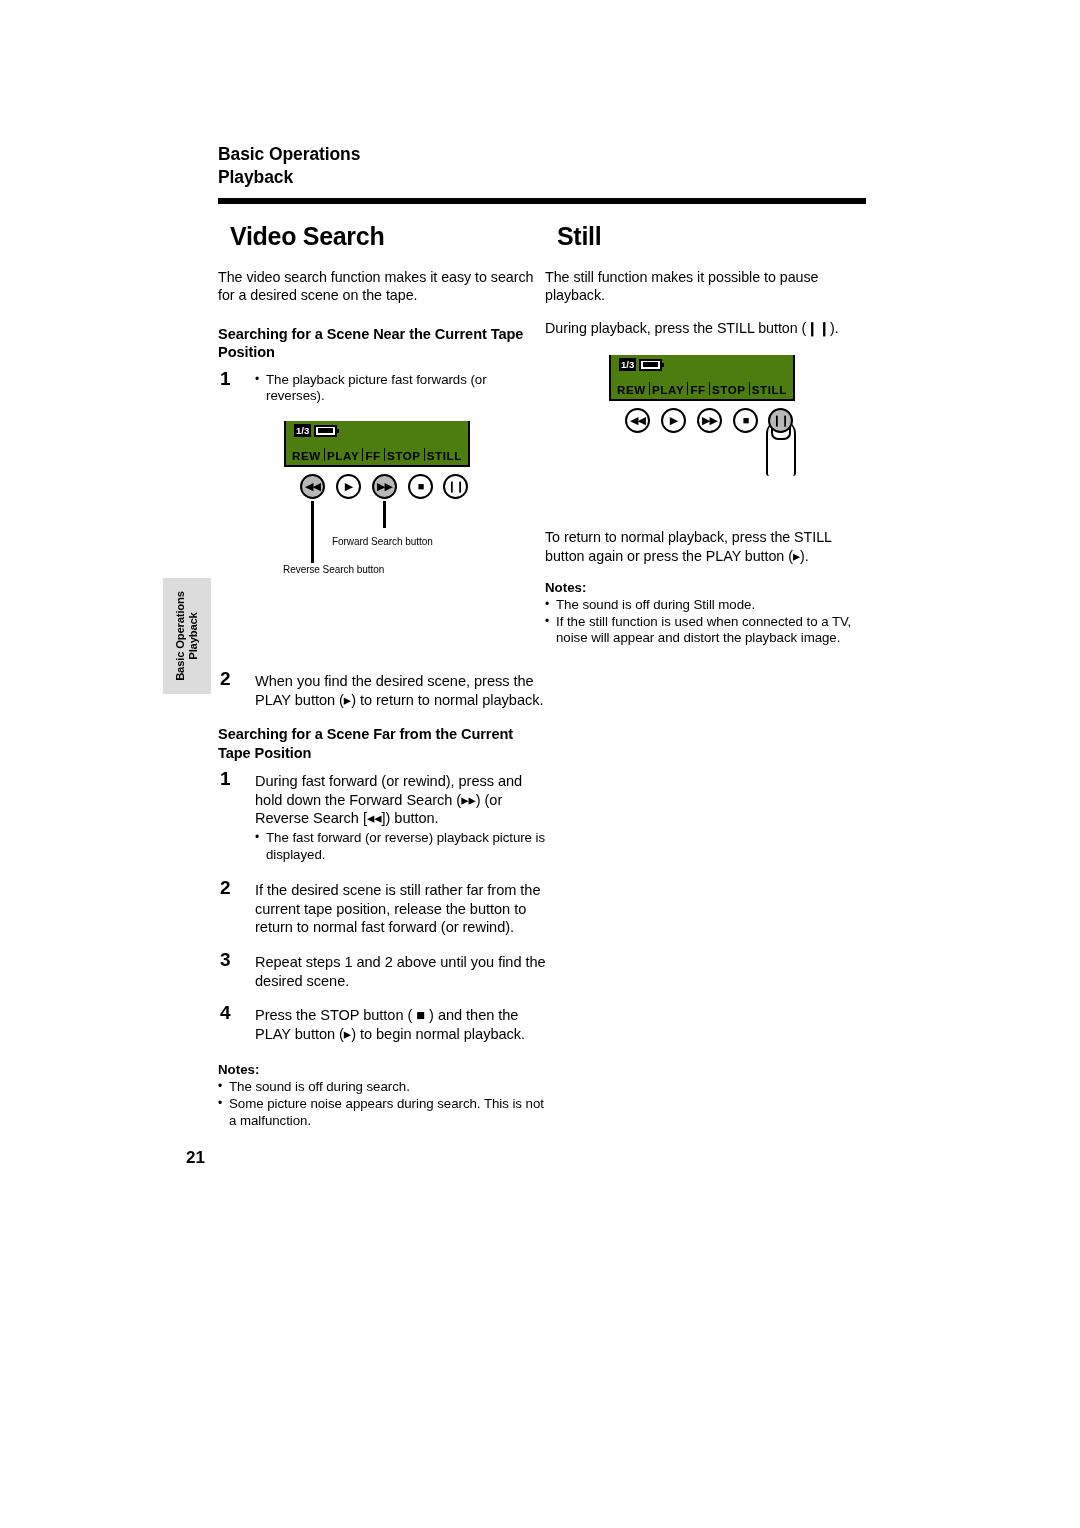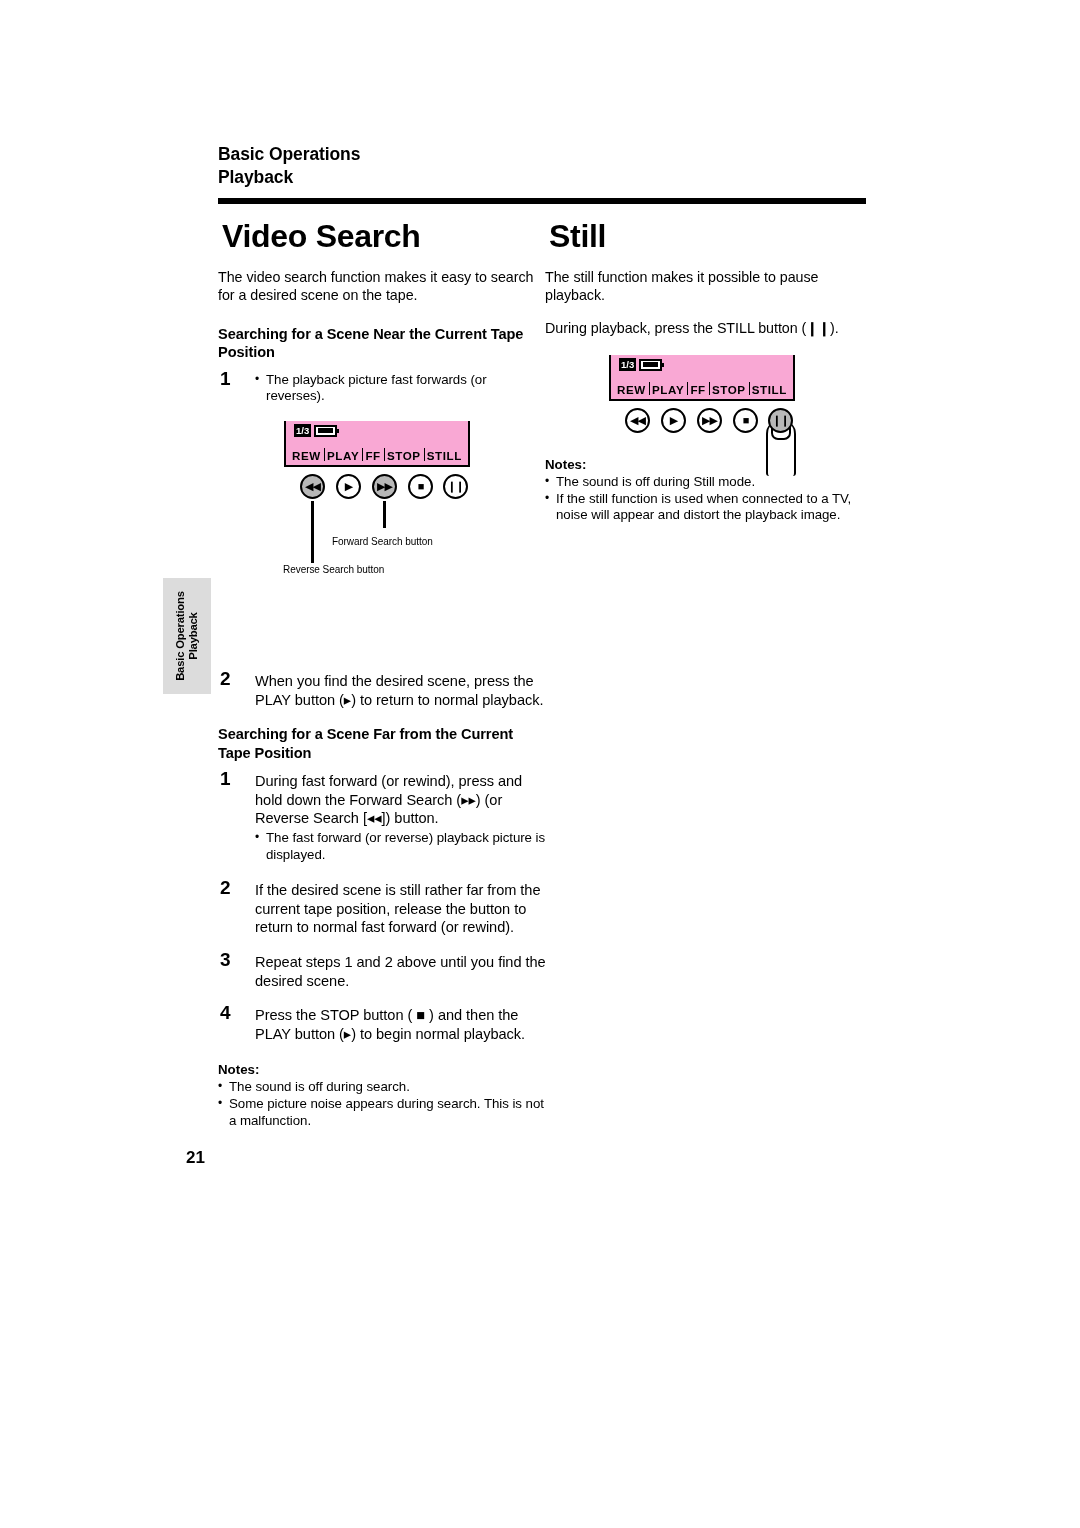--- a/index.html
+++ b/index.html
@@ -55,22 +55,22 @@
     width: 330px;
   }
   #col-right {
     position: absolute;
     left: 545px;
     top: 222px;
     width: 322px;
   }
 
   h2.sect {
-    margin: 0 0 18px 4px;
-    font-size: 32px;
+    margin: 0 0 18px 12px;
+    font-size: 25px;
     font-weight: bold;
     letter-spacing: -0.3px;
     line-height: 28px;
   }
   p.body {
     margin: 0 0 14px 0;
     font-size: 14.3px;
     line-height: 18.4px;
     letter-spacing: -0.05px;
   }
@@ -180,21 +180,21 @@
   
   .panel-wrap { position: relative; }
 
   .vcr-panel {
     position: relative;
     box-sizing: border-box;
     border-left: 2.5px solid #000;
     border-right: 2.5px solid #000;
     border-bottom: 2.5px solid #000;
     height: 46px;
-    background: #f9a8d4;
+    background: #4d7c0f;
   }
   .vcr-status {
     position: absolute;
     left: 8px;
     top: 3px;
     display: flex;
     align-items: center;
     gap: 3px;
   }
   .frac {
@@ -473,20 +473,21 @@
         <div class="btn" style="left:124px;">
             <span class="glyph">■</span>
           </div>
         <div class="btn gray" style="left:159px; z-index:3;">
             <span class="glyph">❙❙</span>
           </div>
         <div class="finger" style="left:157px; top:12px; z-index:2;"></div>
       </div>
     </div>
 
+    <p class="body" style="margin-top:86px;">To return to normal playback, press the STILL button again or press the PLAY button (▸).</p>
 
     <div style="margin-top:14px;">
       <div class="notes-title">Notes:</div>
       <div class="note-item">The sound is off during Still mode.</div>
       <div class="note-item">If the still function is used when connected to a TV, noise will appear and distort the playback image.</div>
     </div>
 
   </div>
 
   <div id="page-num">21</div>

